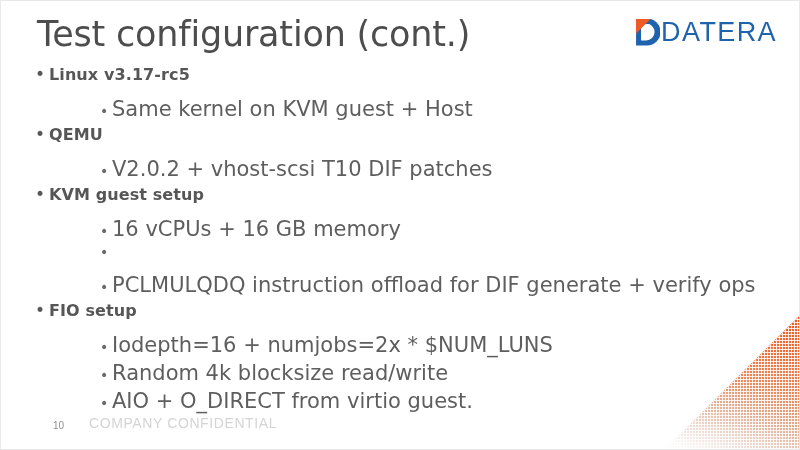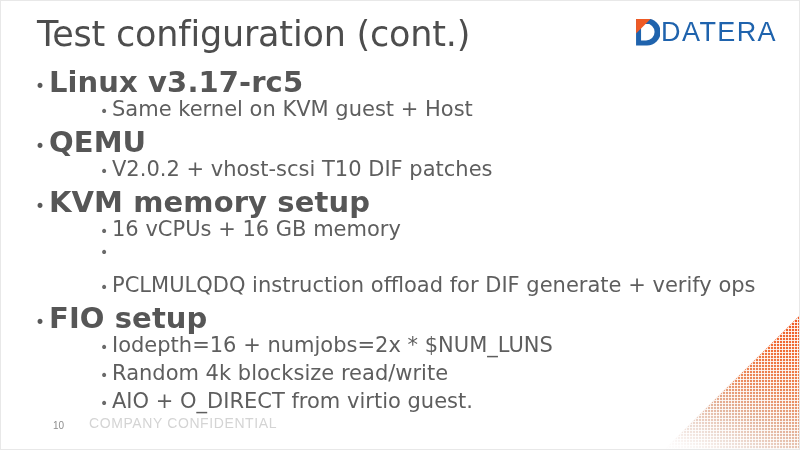--- a/index.html
+++ b/index.html
@@ -124,21 +124,21 @@
   
   .lvl1 {
     padding-left: 34px;
     height: 32px;
   }
   .lvl1 .dot {
     font-size: 17px;
     width: 14px;
   }
   .lvl1 .txt {
-    font-size: 29px;
+    font-size: 16px;
     font-weight: bold;
     color: #565656;
     letter-spacing: 0.1px;
   }
 
   
   .lvl2 {
     padding-left: 99px;
     height: 28px;
   }
@@ -206,21 +206,21 @@
       <div class="bullet-row lvl1">
         <span class="dot">•</span>
         <span class="txt">QEMU</span>
       </div>
       <div class="bullet-row lvl2">
         <span class="dot">•</span>
         <span class="txt">V2.0.2 + vhost-scsi T10 DIF patches</span>
       </div>
       <div class="bullet-row lvl1">
         <span class="dot">•</span>
-        <span class="txt">KVM memory setup</span>
+        <span class="txt">KVM guest setup</span>
       </div>
       <div class="bullet-row lvl2">
         <span class="dot">•</span>
         <span class="txt">16 vCPUs + 16 GB memory</span>
       </div>
       <div class="bullet-row lvl2">
         <span class="dot">•</span>
       </div>
       <div class="bullet-row lvl2">
         <span class="dot">•</span>

